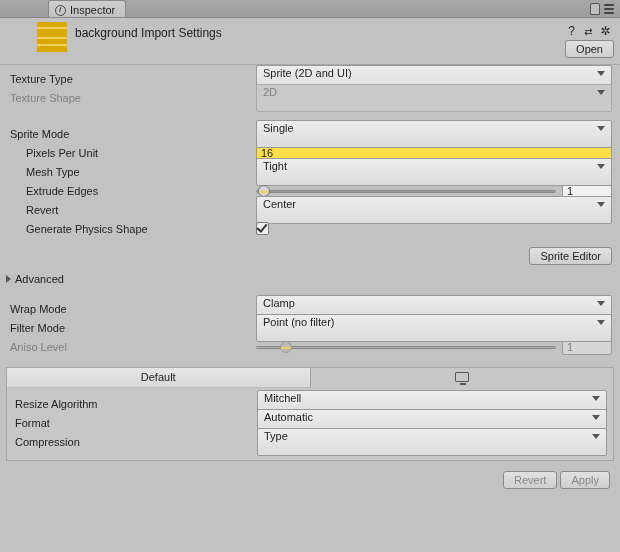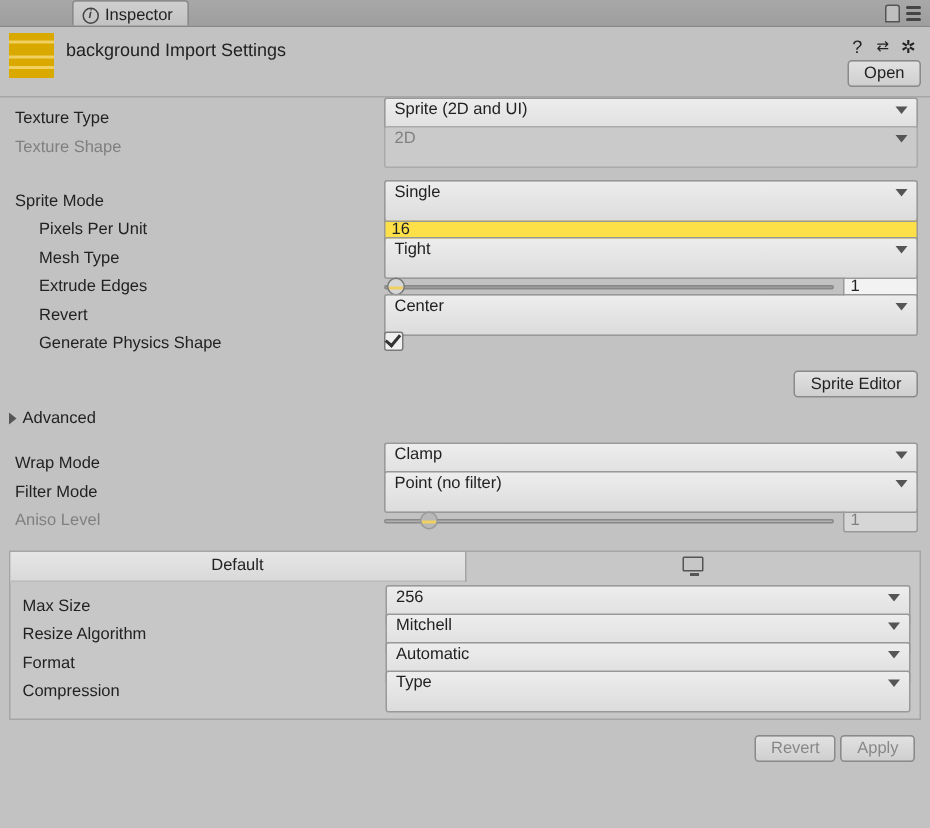--- a/index.html
+++ b/index.html
@@ -7,21 +7,21 @@
   
   .tabrow { height: 18px; background: linear-gradient(#a8a8a8,#9e9e9e); border-bottom: 1px solid #888; display: flex; align-items: flex-end; padding-left: 46px; }
   .tab { background: linear-gradient(#cfcfcf,#c2c2c2); border: 1px solid #8a8a8a; border-bottom: none; border-radius: 3px 3px 0 0; height: 17px; padding: 2px 10px 0 6px; display: flex; align-items: center; gap: 4px; margin-left: 2px; }
   .tab .i-icon { width: 11px; height: 11px; border-radius: 50%; border: 1px solid #444; position: relative; }
   .tab .i-icon::after { content: "i"; font-style: italic; font-weight: bold; font-size: 8px; position: absolute; left: 3px; top: -1px; color: #444; }
   .tabrow .spacer { flex: 1; }
   .lock { width: 10px; height: 12px; border: 1px solid #555; border-radius: 2px 2px 0 0; margin-right: 4px; margin-bottom: 2px; background: #bfbfbf; }
   .menu-icon { width: 10px; height: 10px; margin-right: 6px; margin-bottom: 3px; }
   .menu-icon div { height: 2px; background: #444; margin-bottom: 2px; border-radius: 1px; }
 
-  .header { display: flex; align-items: flex-start; padding: 4px 6px 6px 6px; background: #c2c2c2; }
+  .header { display: flex; align-items: flex-start; padding: 4px 6px 6px 6px; background: #c2c2c2; margin-left: 31px; }
   .thumb { width: 30px; height: 30px; background: #d9a900; position: relative; overflow: hidden; }
   .thumb::before, .thumb::after { content:""; position:absolute; left:0; right:0; height:2px; background:#f0d060; }
   .thumb::before { top:5px; }
   .thumb::after { top:15px; }
   .thumb div { position:absolute; left:0; right:0; top:22px; height:2px; background:#f0d060; }
   .header-title { font-size: 12px; margin-left: 8px; margin-top: 4px; flex: 1; }
   .head-icons { display: flex; align-items: center; gap: 4px; margin-top: 2px; margin-right: 2px; color: #555; }
   .head-icons span { width: 13px; text-align: center; font-size: 12px; cursor: pointer; }
   .open-row { text-align: right; padding-right: 6px; margin-top: -18px; }
   .btn { background: linear-gradient(#e1e1e1,#cfcfcf); border: 1px solid #8a8a8a; border-radius: 3px; padding: 2px 10px; font-size: 11px; cursor: pointer; }
@@ -198,26 +198,20 @@
 
 <div class="platforms">
   <div class="ptabs">
     <div class="ptab active">Default</div>
     <div class="ptab">
       <span class="monitor-icon"></span>
     </div>
   </div>
   <div class="pbody">
     <div class="row">
-      <div class="label">Max Size</div>
-      <div class="field">
-          <div class="select">256</div>
-        </div>
-    </div>
-    <div class="row">
       <div class="label">Resize Algorithm</div>
       <div class="field">
           <div class="select">Mitchell</div>
         </div>
     </div>
     <div class="row">
       <div class="label">Format</div>
       <div class="field">
           <div class="select">Automatic</div>
         </div>

